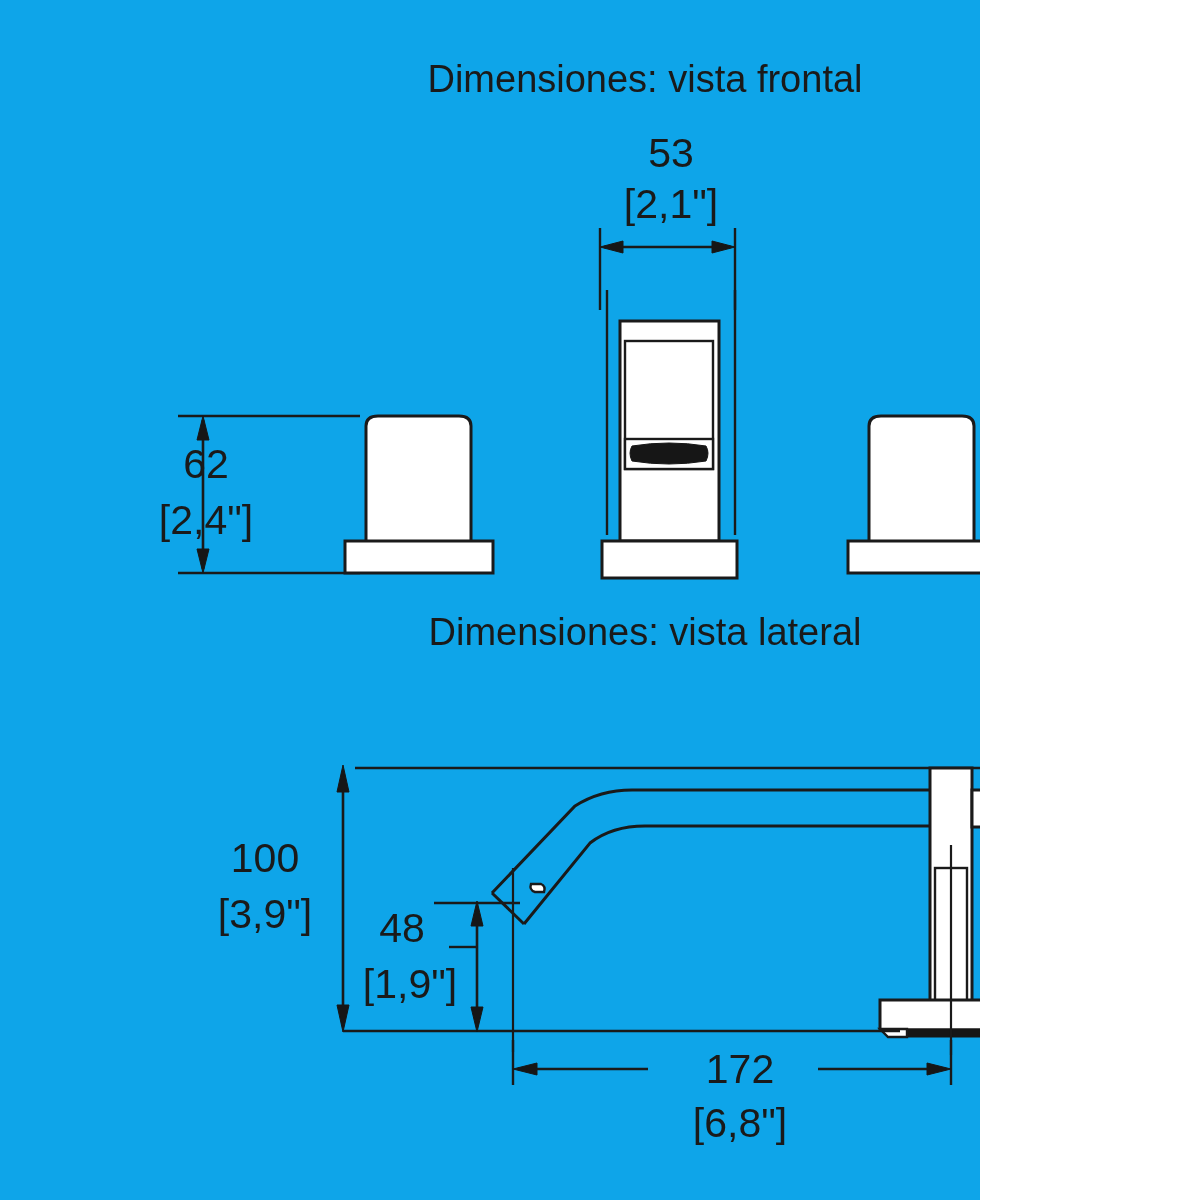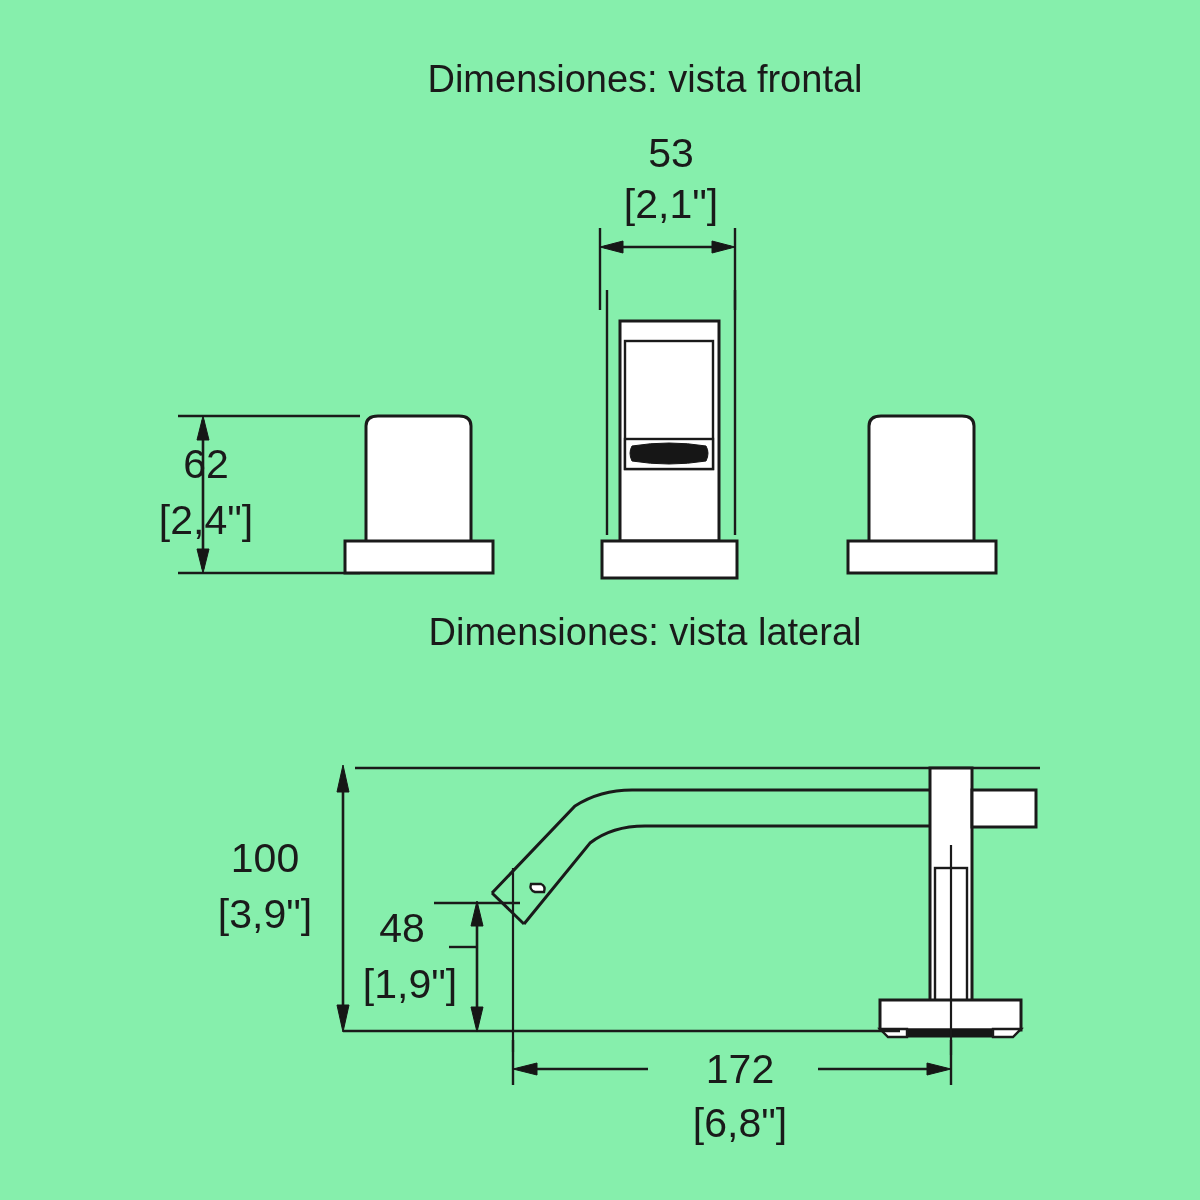--- a/index.html
+++ b/index.html
@@ -7,23 +7,23 @@
     margin: 0;
     padding: 0;
     background: #ffffff;
   }
   body {
     font-family: "Liberation Sans", sans-serif;
     color: #1a1a1a;
   }
   #page {
     position: relative;
-    width: 1200px;
+    width: 980px;
     height: 1200px;
-    background: #86efac;
+    background: #0ea5e9;
     overflow: hidden;
   }
   #drawing-svg {
     position: absolute;
     left: 0;
     top: 0;
     width: 1200px;
     height: 1200px;
     display: block;
   }

